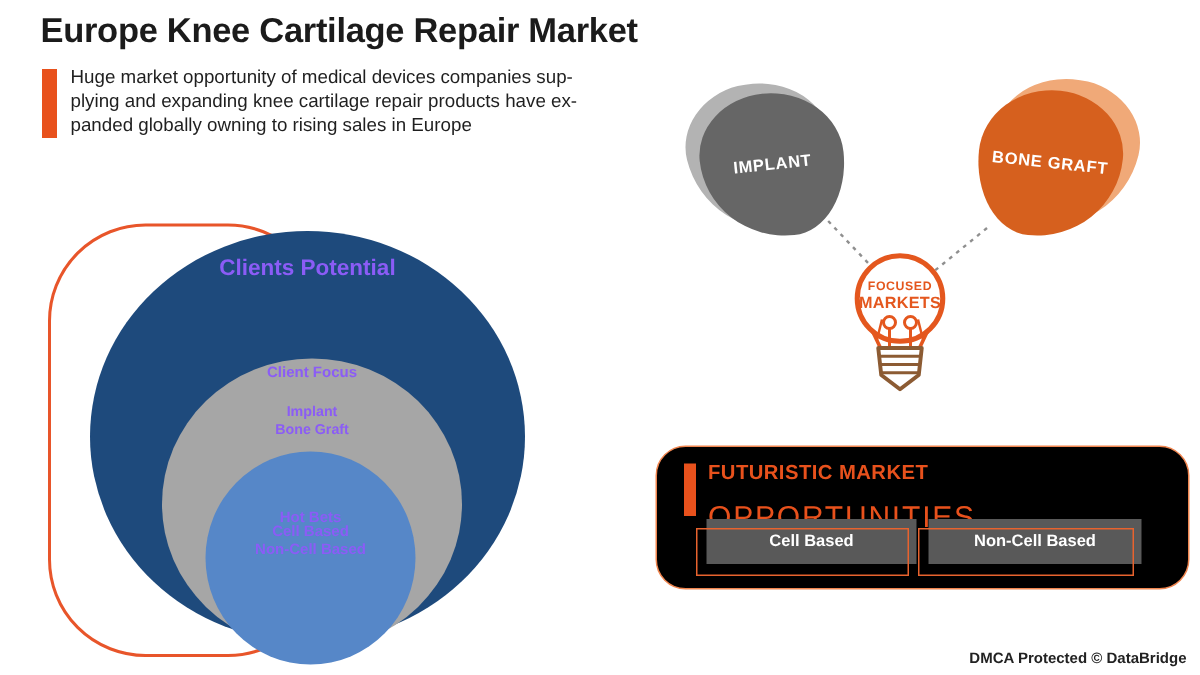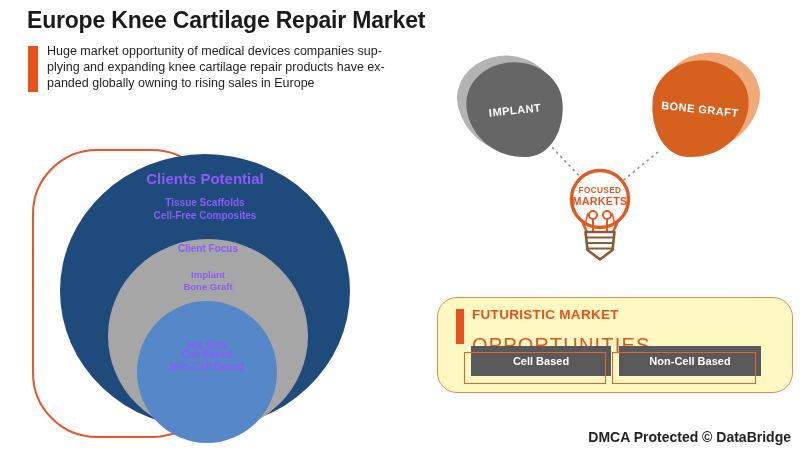--- a/index.html
+++ b/index.html
@@ -40,52 +40,50 @@
   .bone-back  { left:661px; top:52px; width:97px; height:99px; background:#F0A978;
                 border-radius:54% 46% 58% 42% / 46% 40% 60% 54%; transform:rotate(14deg); z-index:1; }
   .bone-front { left:652px; top:60px; width:96px; height:98px; background:#D6601E;
                 border-radius:52% 48% 60% 40% / 46% 42% 58% 54%; transform:rotate(6deg); z-index:2; }
   .dash-svg { left:440px; top:40px; width:260px; height:250px; z-index:0; }
   .bulb-svg { left:564px; top:162px; width:72px; height:104px; z-index:3; }
   .bulb-text { font-family:"Liberation Sans", sans-serif; }
 
   
   .opp-box { left:437px; top:297px; width:356px; height:96px;
-             border:1.5px solid #F0854F; border-radius:20px; background:#fef9c3; }
+             border:1.5px solid #F0854F; border-radius:20px; background:#000000; }
   .opp-bar { left:18px; top:11px; width:8px; height:35px; background:#E8511C; }
   .opp-h1 { left:34px; top:9px;  font-size:13.5px; font-weight:800; color:#E8511C; letter-spacing:0.3px; }
   .opp-h2 { left:34px; top:36px; font-size:20px;  font-weight:400; color:#E8511C; letter-spacing:1.2px; }
   .opp-btn { top:48px; height:30px; background:#595959; color:#fff; font-size:11px; font-weight:600;
              display:flex; align-items:center; justify-content:center; z-index:2; }
   .opp-btn::after { content:""; position:absolute; left:-7px; top:6px; width:100%; height:100%;
                     border:1.5px solid #E8632E; z-index:-1; }
   .opp-btn1 { left:33px;  width:140px; }
   .opp-btn2 { left:181px; width:142px; }
 
   
-  .dmca { right:9px; bottom:5px; font-size:14px; font-weight:700; color:#222222; }
+  .dmca { right:9px; bottom:5px; font-size:10px; font-weight:700; color:#222222; }
 </style>
 </head>
 <body>
 
 <div class="canvas">
 
   <h1 class="abs title">Europe Knee Cartilage Repair Market</h1>
   <div class="abs intro-bar"></div>
   <p class="abs intro-text">Huge market opportunity of medical devices companies sup-
 plying and expanding knee cartilage repair products have ex-
 panded globally owning to rising sales in Europe</p>
 
   <div class="abs orange-outline"></div>
   <div class="abs circle c-outer"></div>
   <div class="abs circle c-mid"></div>
   <div class="abs circle c-inner"></div>
   <div class="abs vtext v-outer-label">Clients Potential</div>
-  <div class="abs vtext v-outer-items">Tissue Scaffolds
-Cell-Free Composites</div>
   <div class="abs vtext v-mid-label">Client Focus</div>
   <div class="abs vtext v-mid-items">Implant
 Bone Graft</div>
   <div class="abs vtext v-inner-item1">Cell Based</div>
   <div class="abs vtext v-inner-label">Hot Bets</div>
   <div class="abs vtext v-inner-item2">Non-Cell Based</div>
 
   <svg class="abs dash-svg" viewBox="0 0 260 250">
     <line x1="108" y1="103" x2="146" y2="143" stroke="#8F8F8F" stroke-width="1.6" stroke-dasharray="2.5 3.5"></line>
     <line x1="218" y1="112" x2="180" y2="143" stroke="#8F8F8F" stroke-width="1.6" stroke-dasharray="2.5 3.5"></line>

